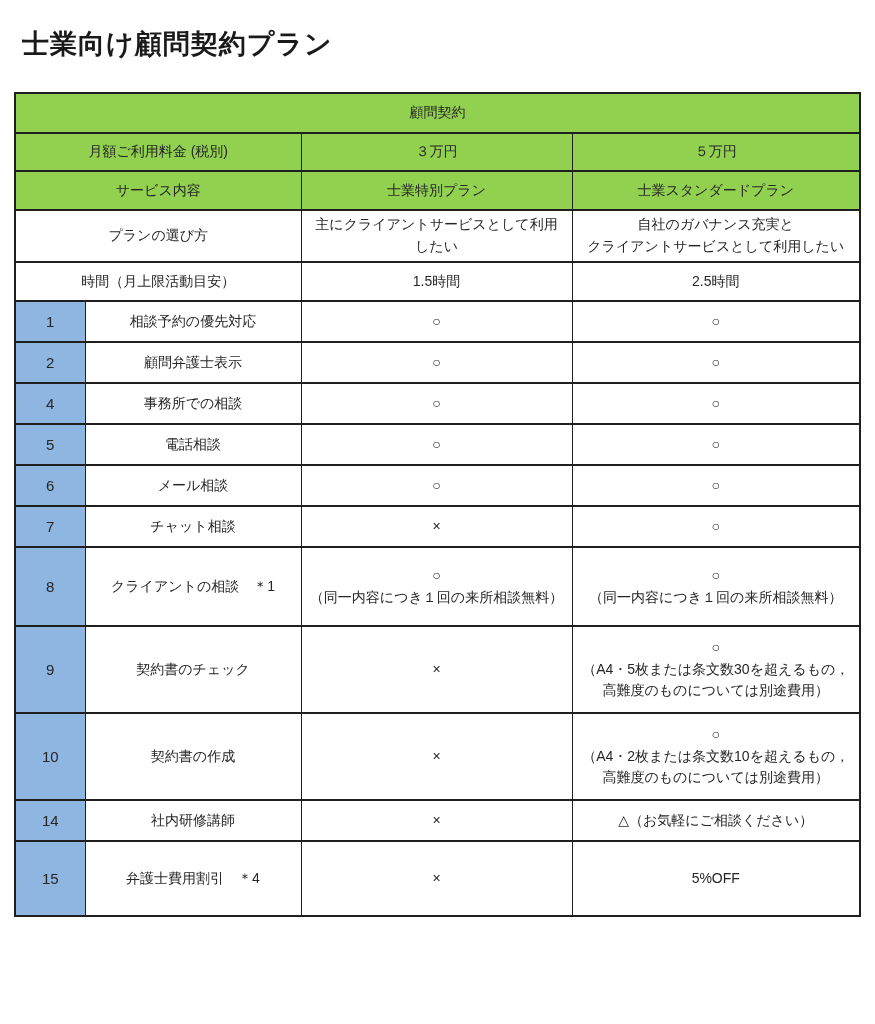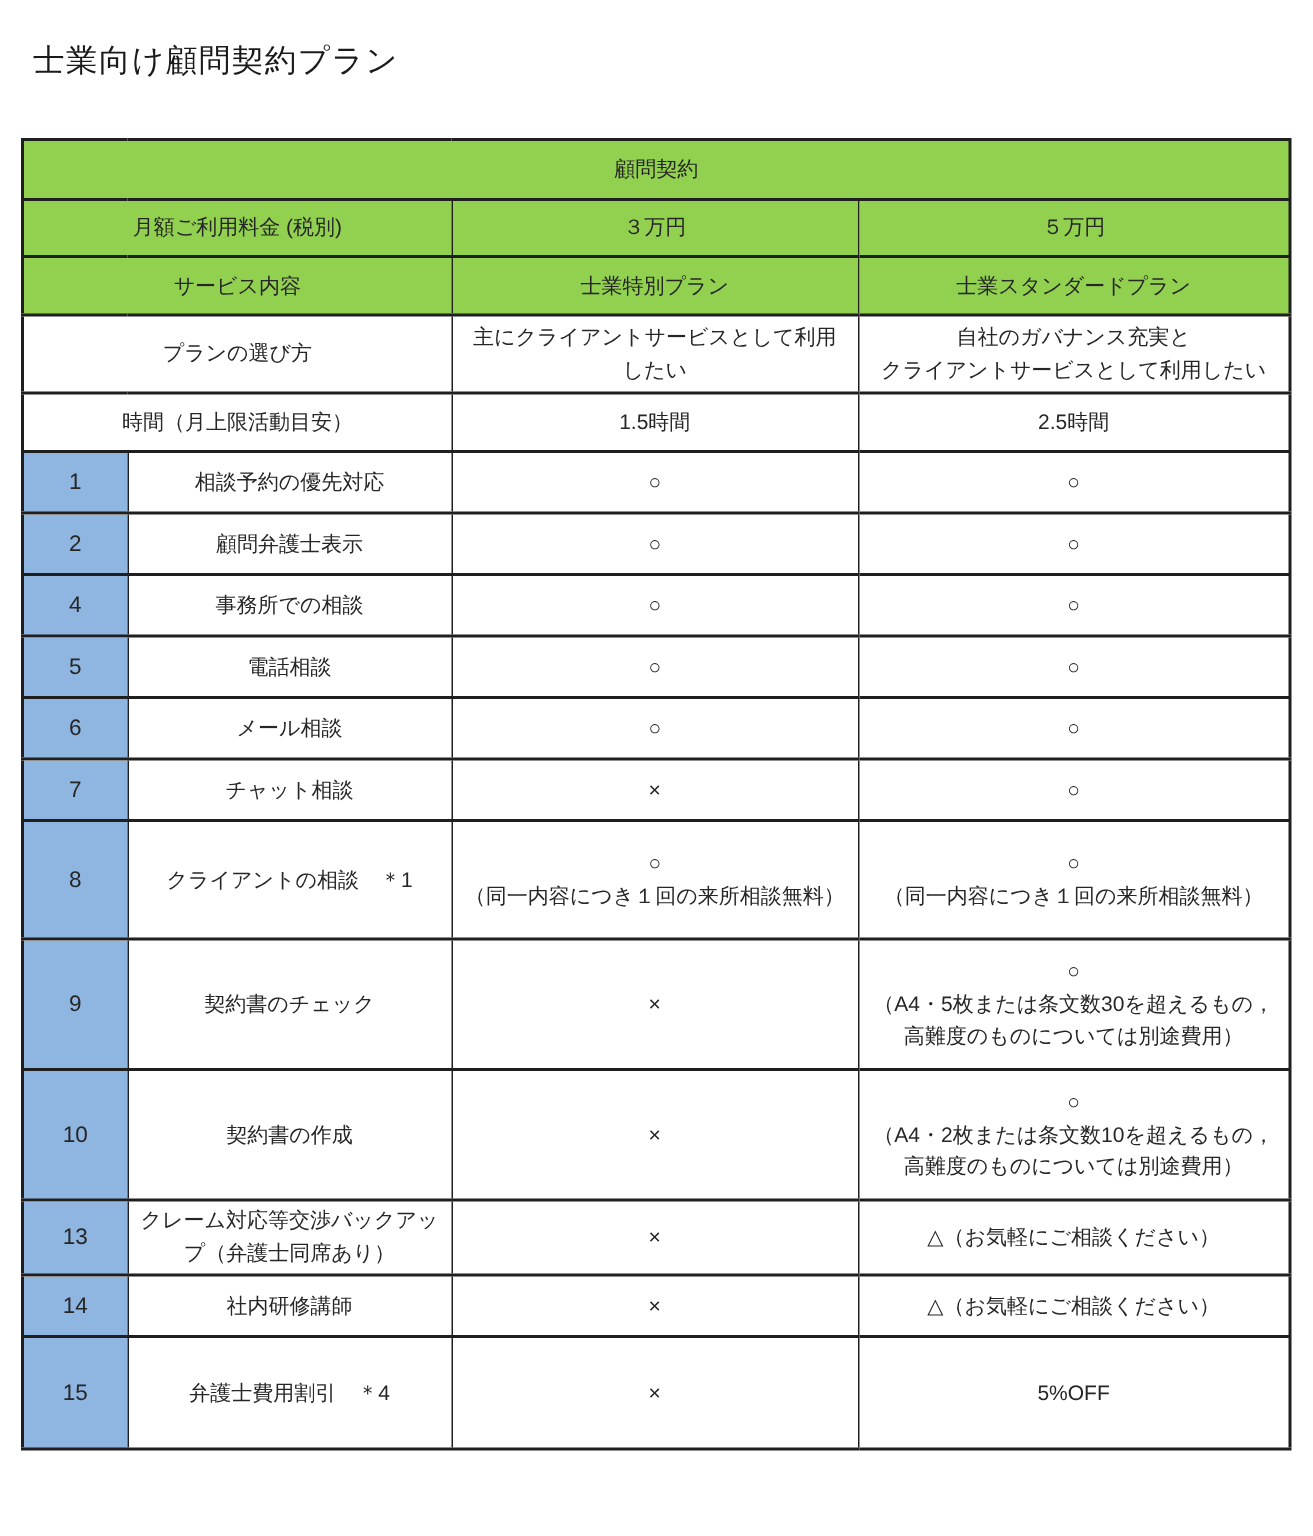--- a/index.html
+++ b/index.html
@@ -11,22 +11,22 @@
     position: relative;
     width: 875px;
     height: 1024px;
     background: #ffffff;
     overflow: hidden;
   }
   .doc-title {
     position: absolute;
     left: 22px;
     top: 26px;
-    font-size: 21px;
-    font-weight: normal;
+    font-size: 27px;
+    font-weight: bold;
     color: #1a1a1a;
     letter-spacing: 1px;
   }
   table.plan-table {
     position: absolute;
     left: 14px;
     top: 92px;
     width: 845px;
     border-collapse: collapse;
     table-layout: fixed;
@@ -169,26 +169,20 @@
     <tr class="r-tall10">
       <td class="blue">10</td>
       <td class="label-left">契約書の作成</td>
       <td>×</td>
       <td>○
 （A4・2枚または条文数10を超えるもの，高難度のものについては別途費用）</td>
     </tr>
 
 
 
-    <tr class="r-mid13">
-      <td class="blue">13</td>
-      <td class="label-left">クレーム対応等交渉バックアップ（弁護士同席あり）</td>
-      <td>×</td>
-      <td>△（お気軽にご相談ください）</td>
-    </tr>
 
     <tr class="r-std">
       <td class="blue">14</td>
       <td class="label-left">社内研修講師</td>
       <td>×</td>
       <td>△（お気軽にご相談ください）</td>
     </tr>
 
     <tr class="r-tall15">
       <td class="blue">15</td>

